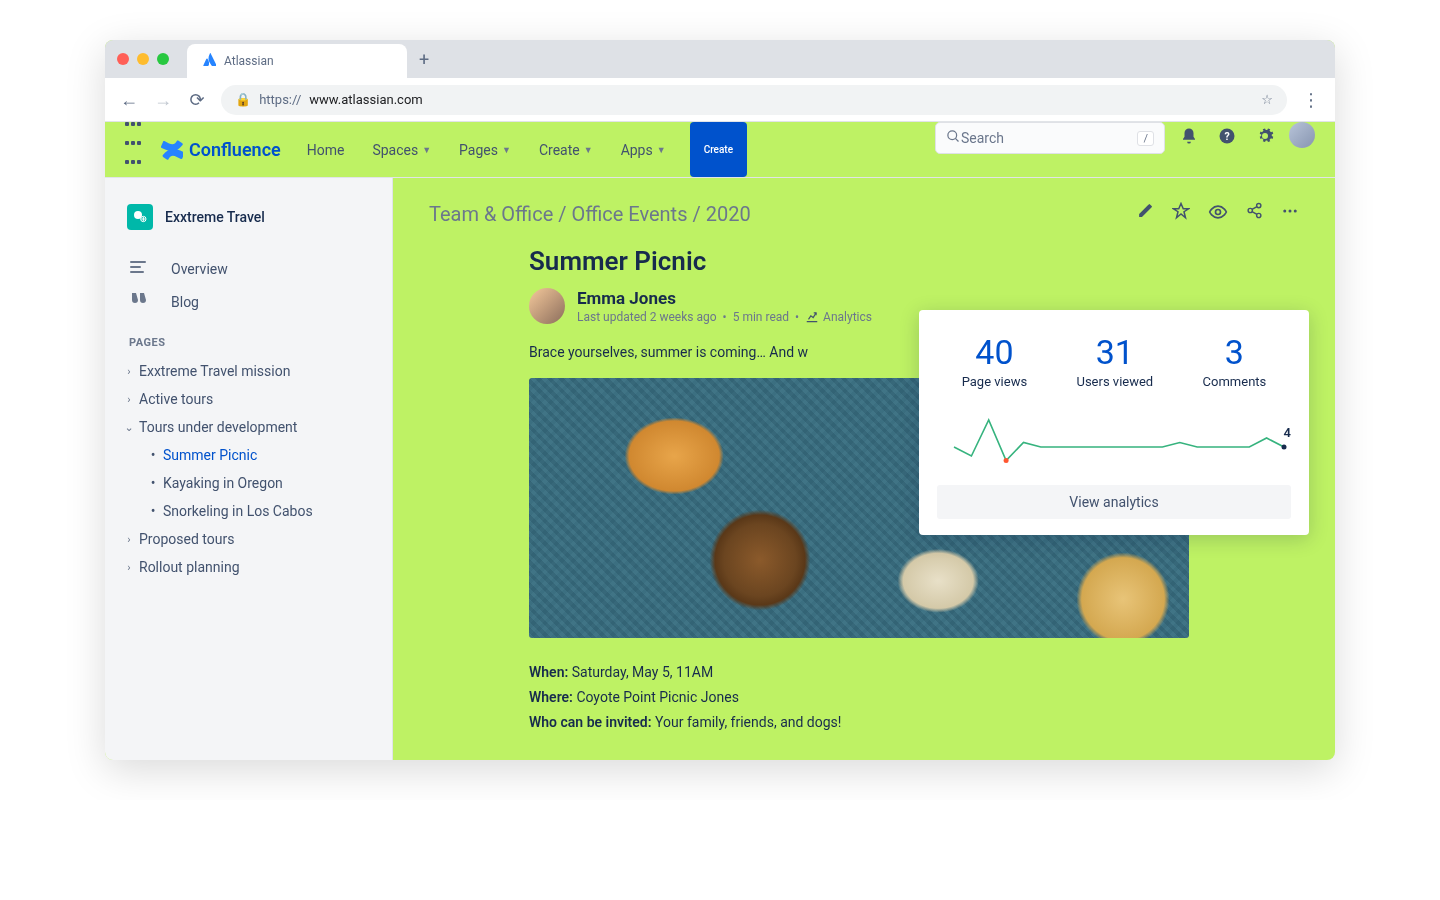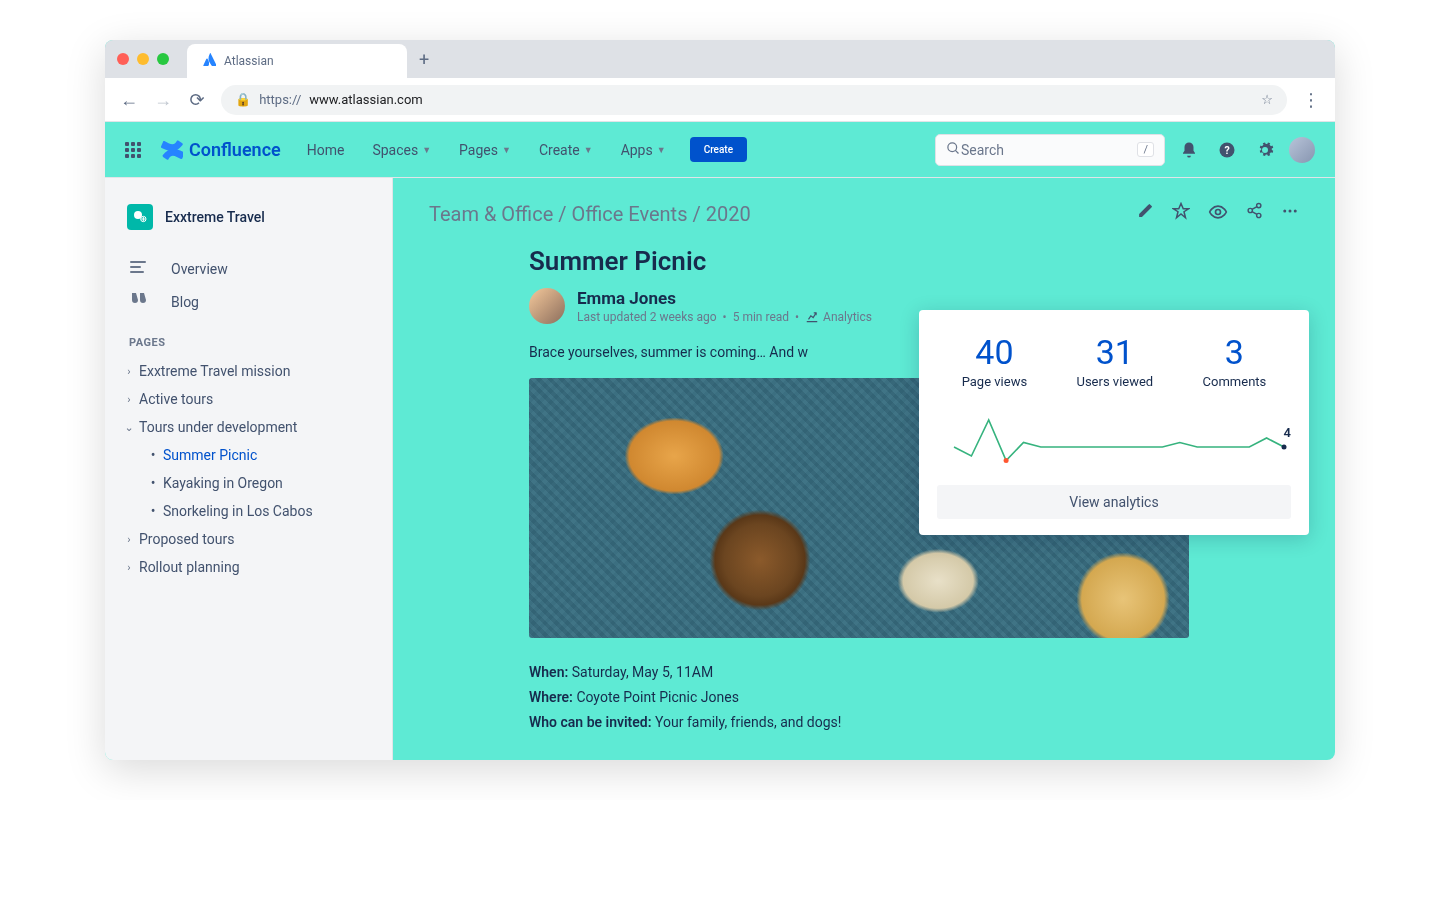--- a/index.html
+++ b/index.html
@@ -1,30 +1,30 @@
 <!DOCTYPE html>
 <html><head>
 <meta charset="utf-8">
 <style>
 *{margin:0;padding:0;box-sizing:border-box;font-family:-apple-system,BlinkMacSystemFont,"Segoe UI",Roboto,sans-serif}
 body{background:#fff;display:flex;align-items:flex-start;justify-content:center;padding:40px 0}
-.window{width:1230px;height:720px;border-radius:8px;overflow:hidden;box-shadow:0 10px 40px rgba(0,0,0,.15);background:#5eead4;display:flex;flex-direction:column}
+.window{width:1230px;height:720px;border-radius:8px;overflow:hidden;box-shadow:0 10px 40px rgba(0,0,0,.15);background:#bef264;display:flex;flex-direction:column}
 .tabbar{height:38px;background:#dee1e6;display:flex;align-items:center;padding:0 12px;position:relative}
 .traffic{display:flex;gap:8px;margin-right:18px}
 .dot{width:12px;height:12px;border-radius:50%}
 .r{background:#ff5f57}.y{background:#febc2e}.g{background:#28c840}
 .tab{background:#fff;height:34px;margin-top:4px;border-radius:8px 8px 0 0;display:flex;align-items:center;padding:0 16px;gap:8px;font-size:12px;color:#5e6c84;min-width:220px}
 .atl-icon{color:#0052cc;font-weight:bold}
 .newtab{margin-left:12px;color:#5e6c84;font-size:18px;cursor:pointer}
 .urlbar{height:44px;background:#fff;border-bottom:1px solid #e1e4e8;display:flex;align-items:center;padding:0 14px;gap:14px}
 .navbtn{color:#5e6c84;font-size:18px;cursor:pointer;width:20px;text-align:center}
 .navbtn.d{color:#c1c7d0}
 .url{flex:1;height:30px;background:#f1f3f4;border-radius:15px;display:flex;align-items:center;padding:0 14px;font-size:13px;color:#5e6c84;gap:8px}
 .url b{color:#202124;font-weight:400}
-.topnav{height:56px;border-bottom:1px solid #e1e4e8;display:flex;align-items:center;padding:0 20px;gap:4px}
+.topnav{height:56px;border-bottom:1px solid #e1e4e8;display:flex;padding:0 20px;gap:4px}
 .appsw{width:20px;display:grid;grid-template-columns:repeat(3,4px);grid-gap:2px;margin-right:12px;cursor:pointer}
 .appsw span{width:4px;height:4px;background:#42526e;border-radius:1px}
 .logo{display:flex;align-items:center;gap:6px;color:#0052cc;font-weight:600;font-size:18px;margin-right:18px}
 .logo svg{width:22px;height:22px}
 .mitem{color:#42526e;font-size:14px;padding:6px 4px;margin-right:16px;cursor:pointer;display:flex;align-items:center;gap:4px}
 .caret{font-size:9px;color:#6b778c}
 .create{background:#0052cc;color:#fff;border:none;padding:7px 14px;border-radius:4px;font-size:10px;font-weight:500;cursor:pointer}
 .spacer{flex:1}
 .search{width:230px;height:32px;border:1px solid #dfe1e6;border-radius:5px;background:#fafbfc;display:flex;align-items:center;padding:0 10px;gap:0;color:#6b778c;font-size:14px}
 .kbd{margin-left:auto;border:1px solid #dfe1e6;border-radius:3px;padding:0 5px;font-size:11px;background:#fff}

